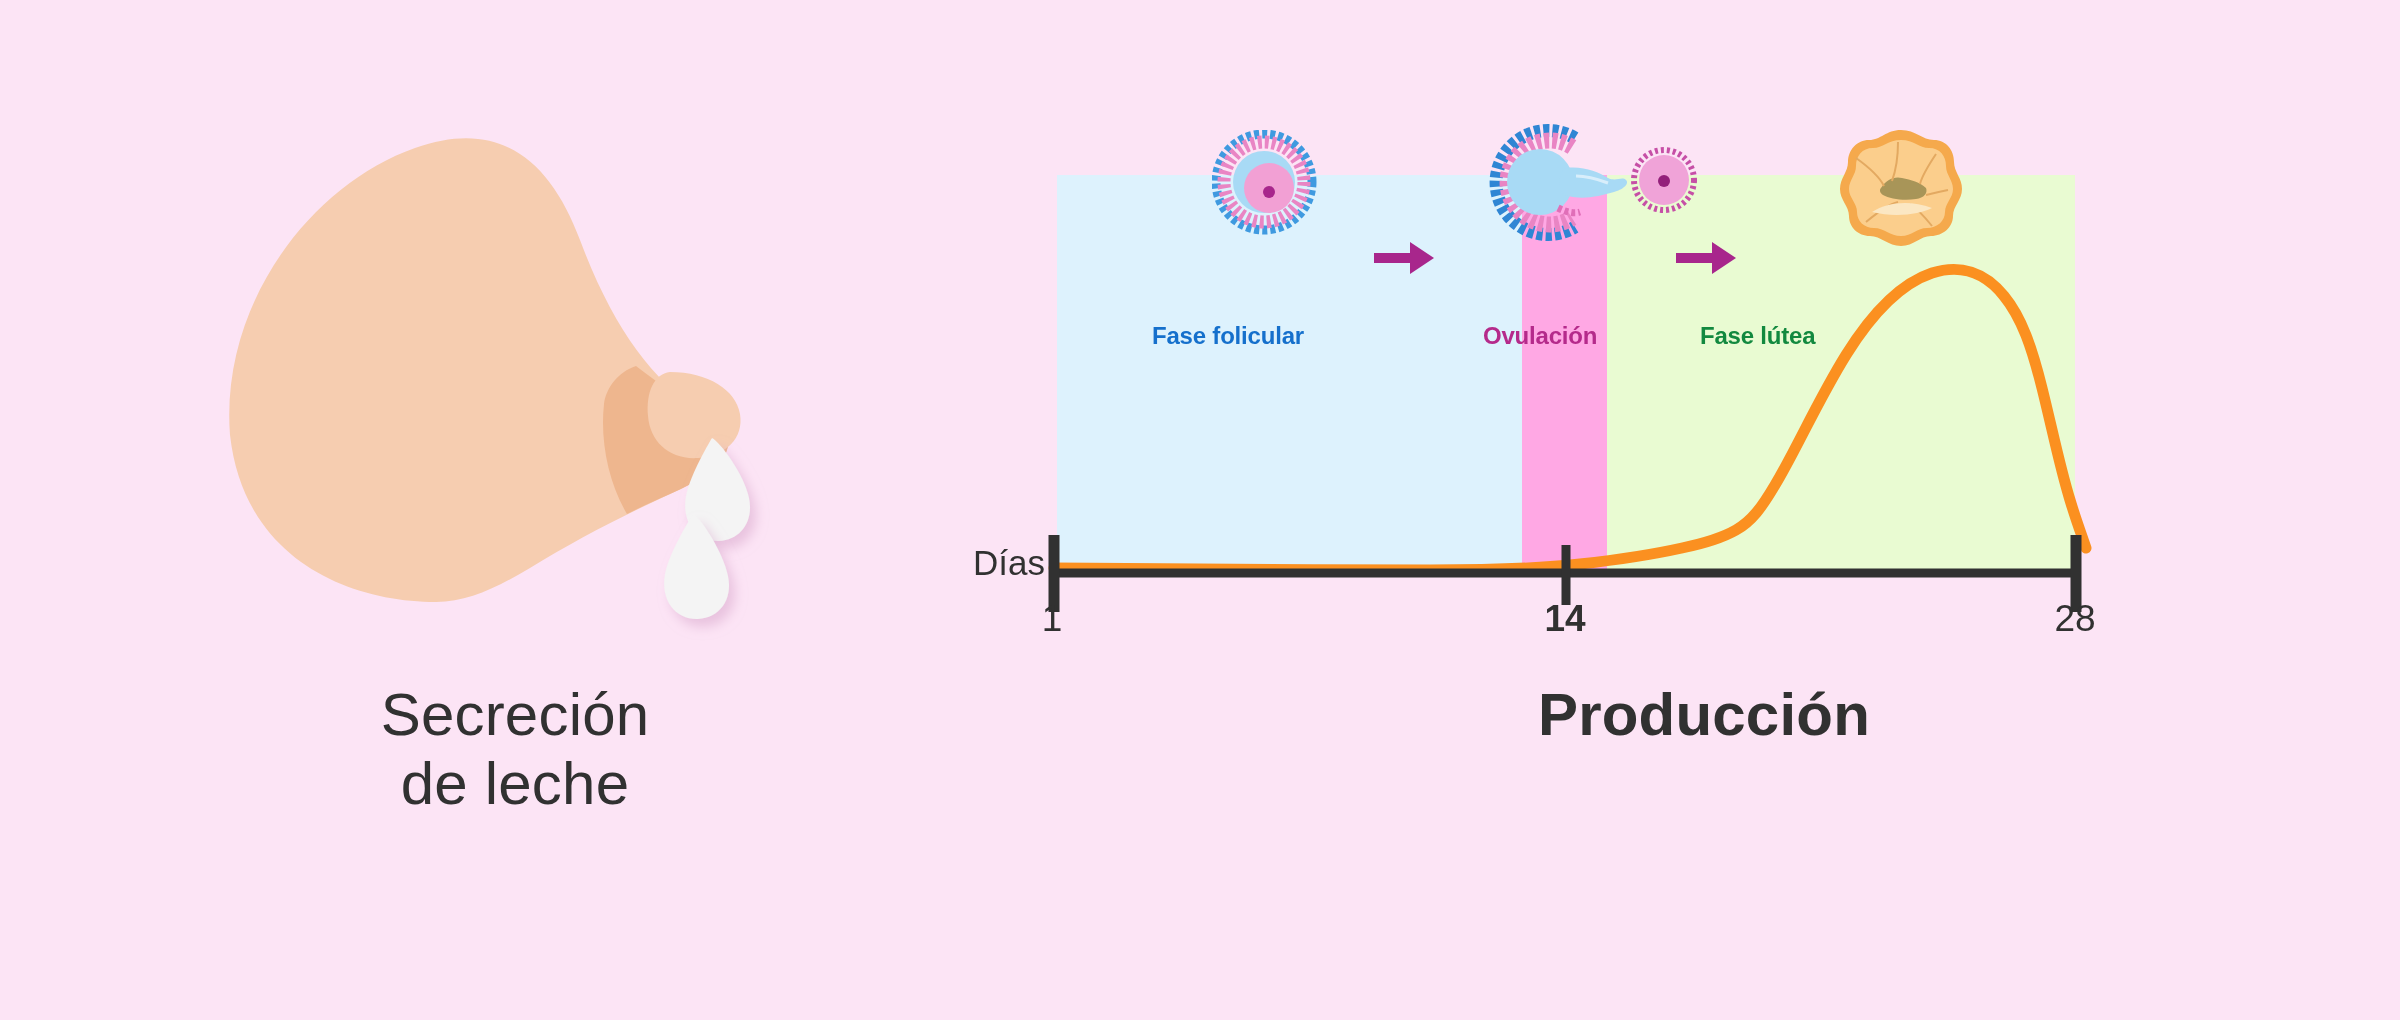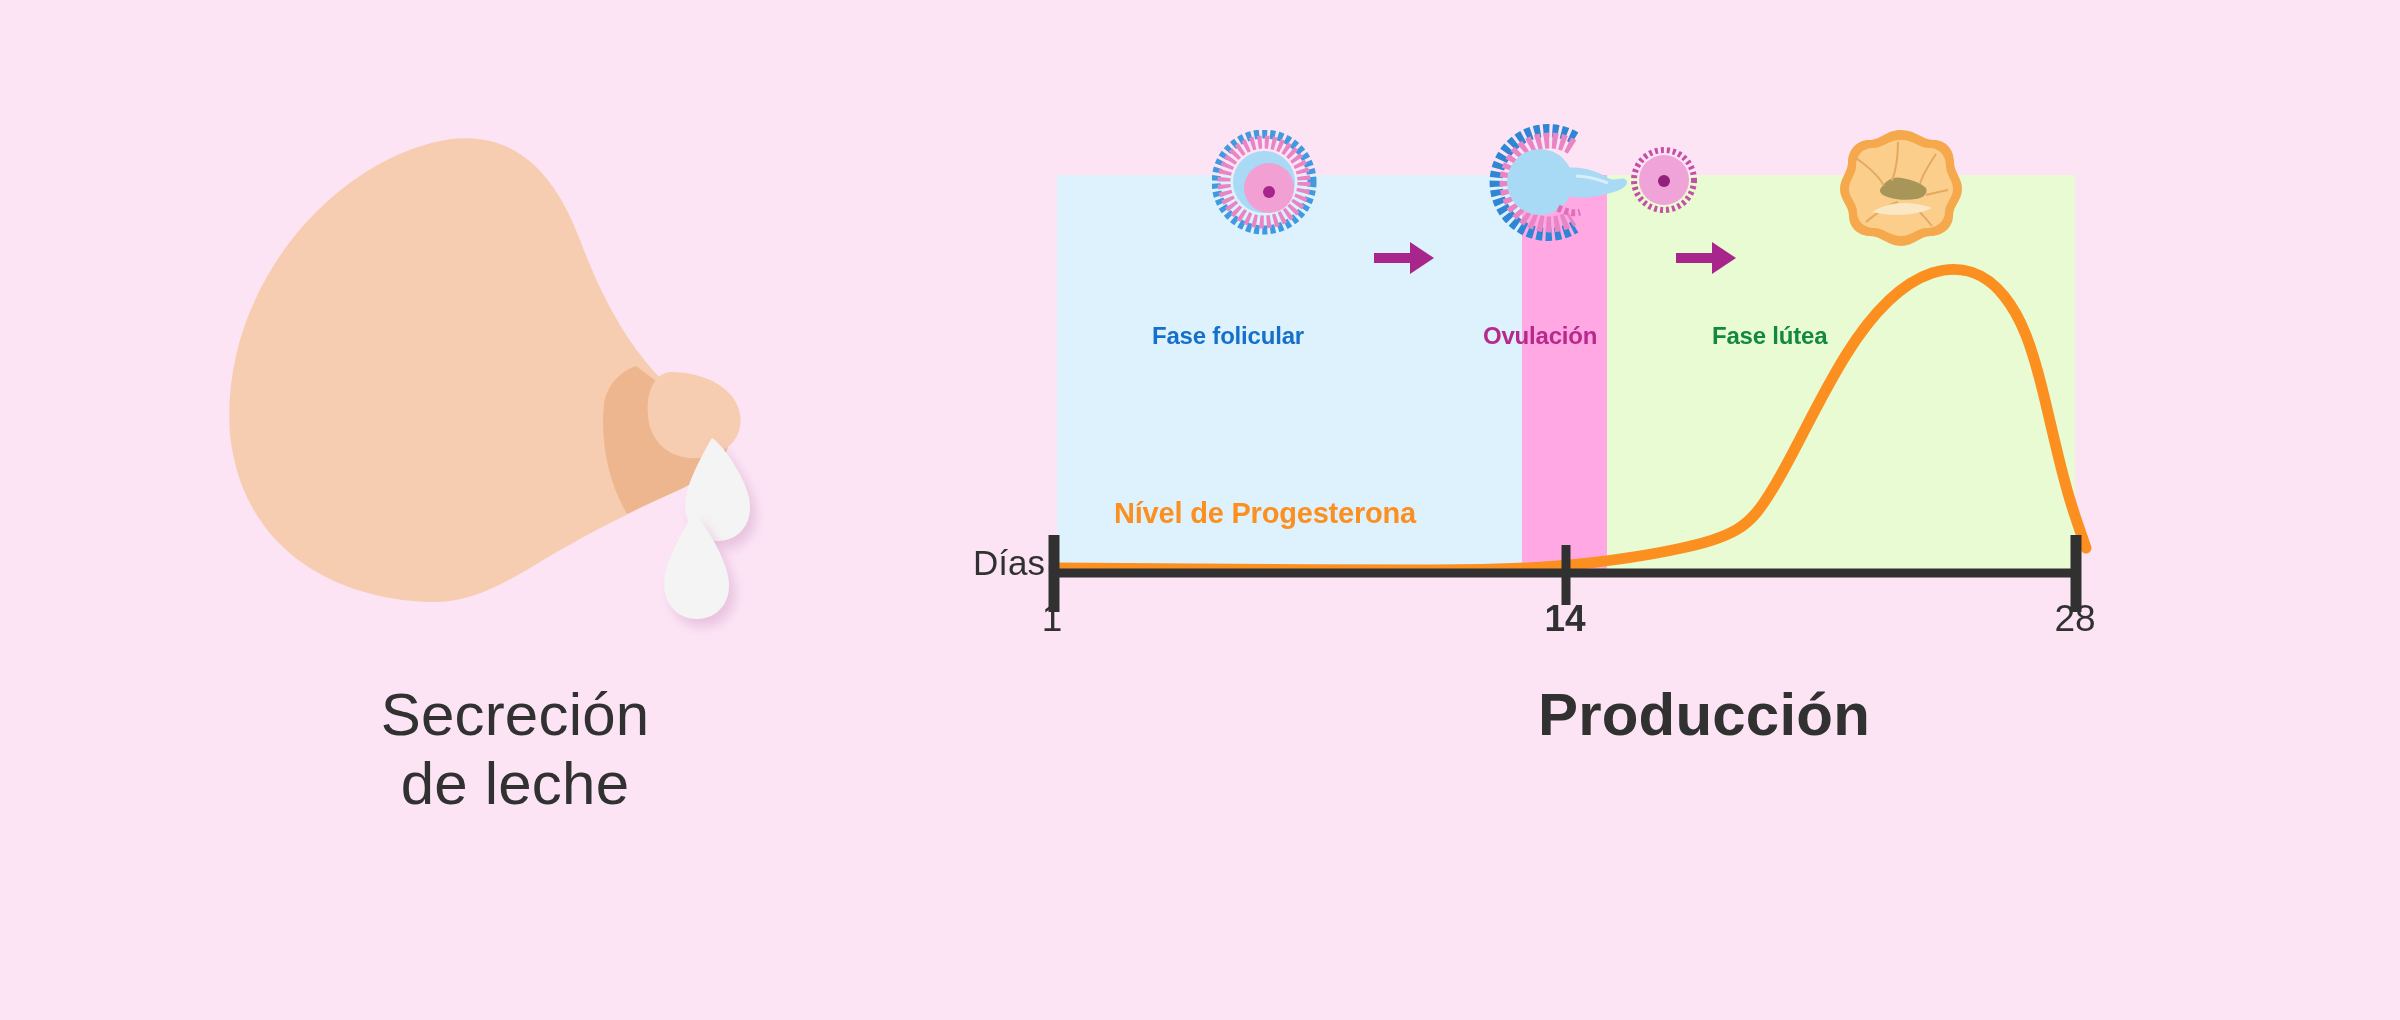--- a/index.html
+++ b/index.html
@@ -77,21 +77,21 @@
   .phase-label {
     position: absolute;
     top: 322px;
     font-size: 24px;
     font-weight: bold;
     white-space: nowrap;
     letter-spacing: -0.2px;
   }
   #label-follicular { left: 152px; color: #1570cc; }
   #label-ovulation  { left: 483px; color: #b52a8b; }
-  #label-luteal     { left: 700px; color: #12893f; margin-left: 12px; }
+  #label-luteal     { left: 700px; color: #12893f; }
 
   .phase-arrow {
     position: absolute;
     top: 240px;
     width: 60px;
     height: 36px;
   }
   #arrow-1 { left: 374px; }
   #arrow-2 { left: 676px; }
 
@@ -337,21 +337,20 @@
                  C 706 543, 722 538, 736 530
                  C 752 521, 762 507, 775 485
                  C 795 452, 818 400, 846 355
                  C 874 310, 902 283, 932 273
                  C 960 264, 985 272, 1004 296
                  C 1022 318, 1032 348, 1042 388
                  C 1052 428, 1060 468, 1070 500
                  C 1076 520, 1082 536, 1086 548" fill="none" stroke="#fb9020" stroke-width="11" stroke-linecap="round" stroke-linejoin="round"></path>
       </svg>
 
-      <div id="curve-label">Nível de Progesterona</div>
 
       <svg id="axis-layer" viewBox="0 0 1400 660" xmlns="http://www.w3.org/2000/svg">
         <line x1="54" y1="573" x2="1080" y2="573" stroke="#313131" stroke-width="9"></line>
         <line x1="54" y1="535" x2="54" y2="612" stroke="#313131" stroke-width="11"></line>
         <line x1="566" y1="545" x2="566" y2="605" stroke="#313131" stroke-width="9"></line>
         <line x1="1076" y1="535" x2="1076" y2="612" stroke="#313131" stroke-width="11"></line>
       </svg>
 
       <div id="axis-caption">Días</div>
 

